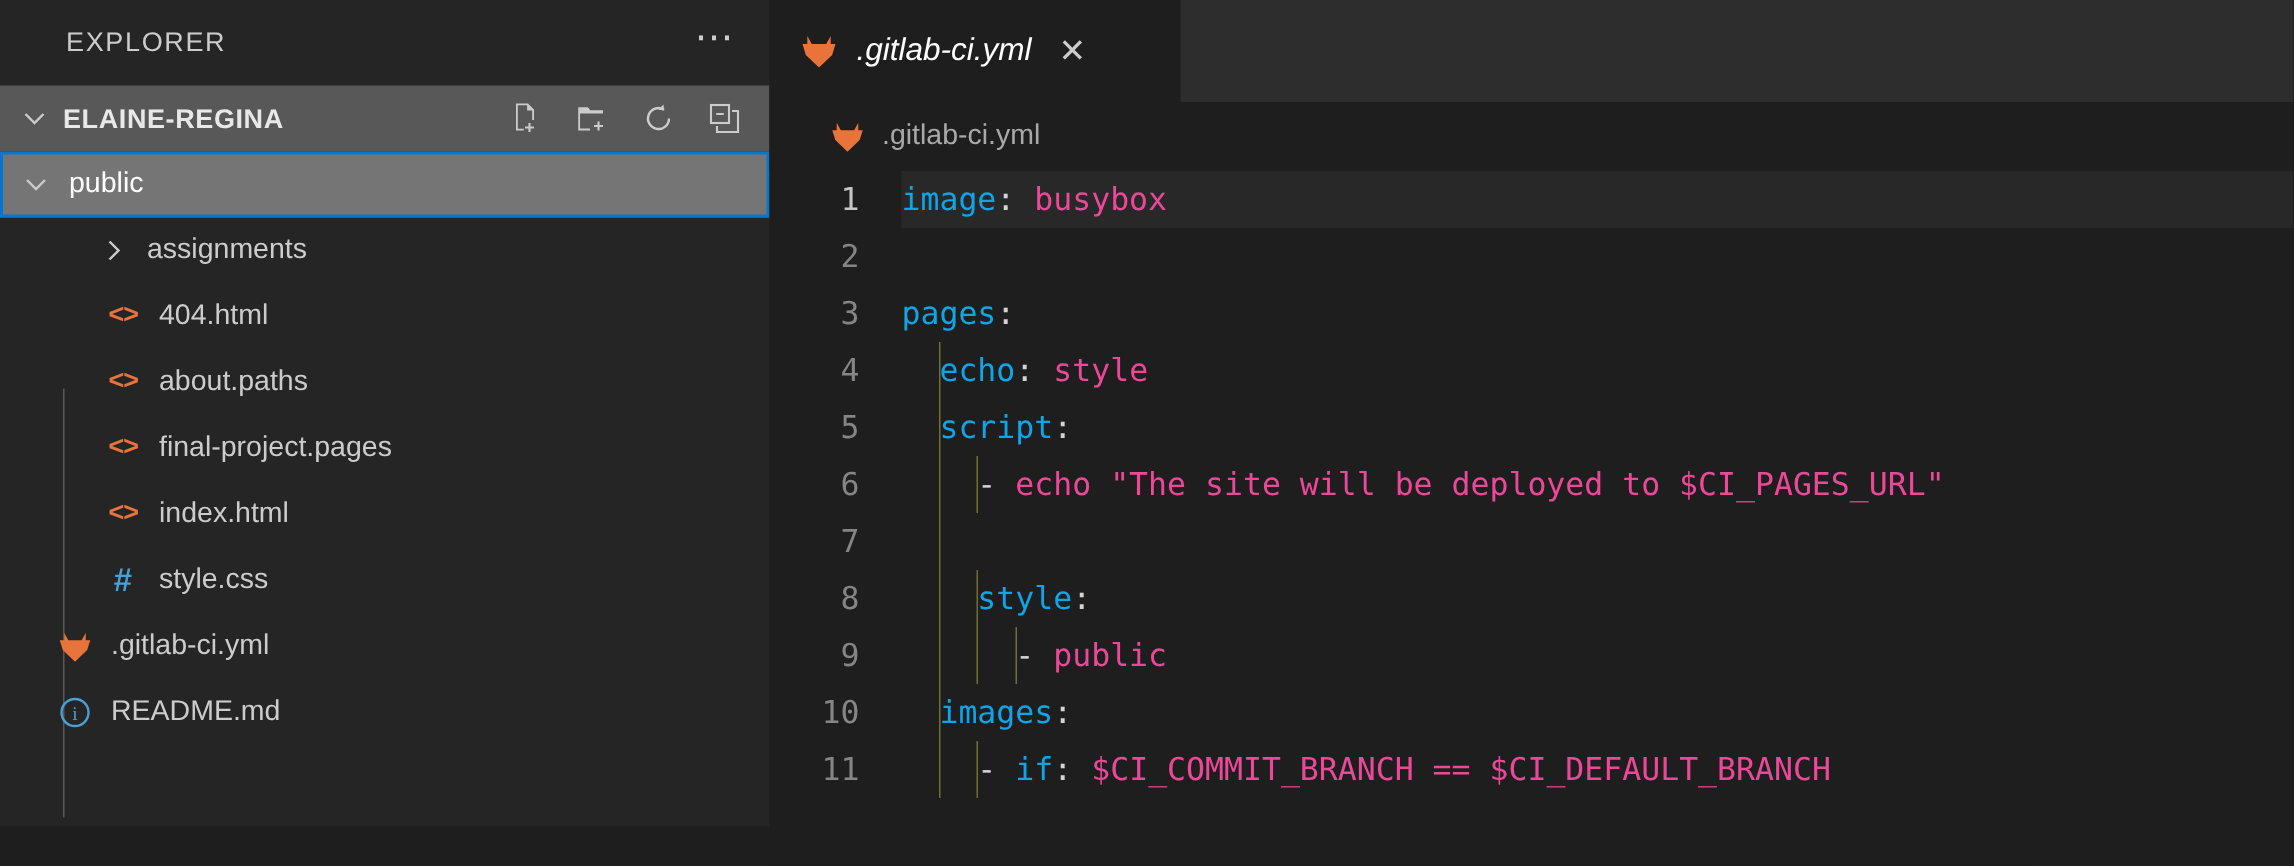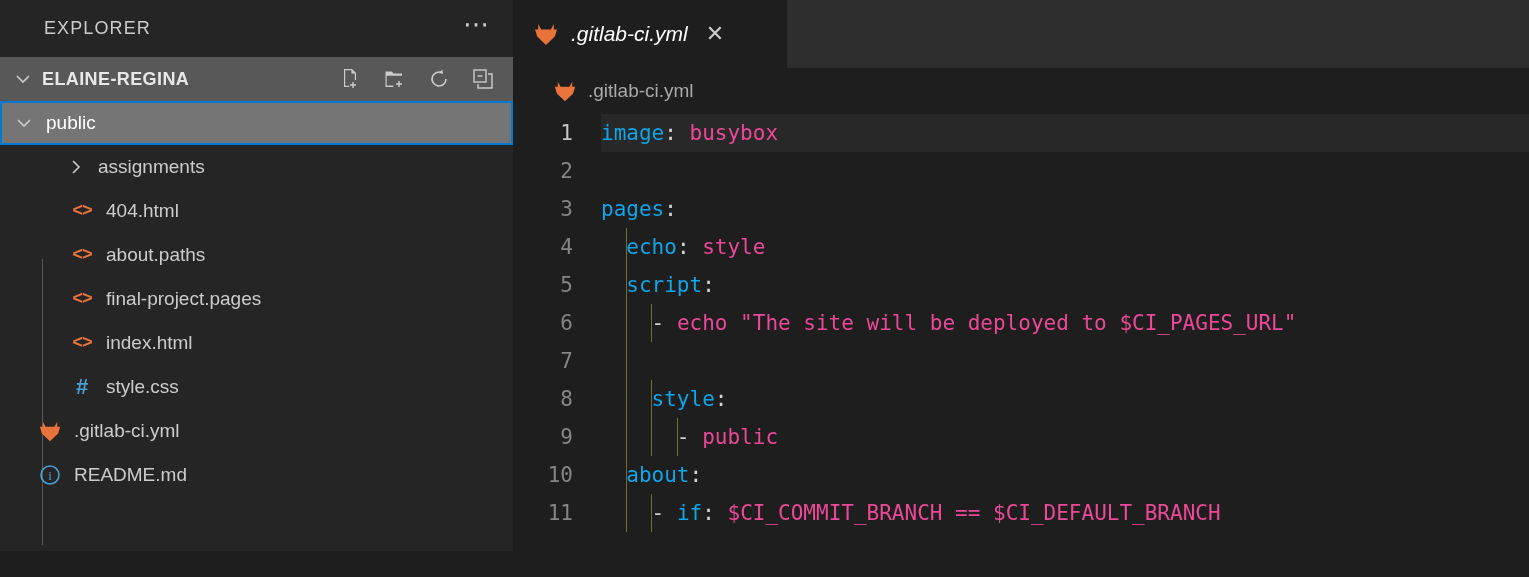--- a/index.html
+++ b/index.html
@@ -423,17 +423,17 @@
         <div class="cguide" style="left: 138.48px; top: 380px; height: 38px;"></div>
         <div class="code-line active"><div class="gutter-hl"></div><span class="lineno">1</span><span class="linetext"><span class="k">image</span><span class="p">:</span><span class="p"> </span><span class="v">busybox</span></span></div>
         <div class="code-line"><span class="lineno">2</span><span class="linetext"></span></div>
         <div class="code-line"><span class="lineno">3</span><span class="linetext"><span class="k">pages</span><span class="p">:</span></span></div>
         <div class="code-line"><span class="lineno">4</span><span class="linetext"><span class="p">  </span><span class="k">echo</span><span class="p">:</span><span class="p"> </span><span class="v">style</span></span></div>
         <div class="code-line"><span class="lineno">5</span><span class="linetext"><span class="p">  </span><span class="k">script</span><span class="p">:</span></span></div>
         <div class="code-line"><span class="lineno">6</span><span class="linetext"><span class="p">    </span><span class="d">-</span><span class="p"> </span><span class="v">echo "The site will be deployed to $CI_PAGES_URL"</span></span></div>
         <div class="code-line"><span class="lineno">7</span></div>
         <div class="code-line"><span class="lineno">8</span><span class="linetext"><span class="p">    </span><span class="k">style</span><span class="p">:</span></span></div>
         <div class="code-line"><span class="lineno">9</span><span class="linetext"><span class="p">      </span><span class="d">-</span><span class="p"> </span><span class="v">public</span></span></div>
-        <div class="code-line"><span class="lineno">10</span><span class="linetext"><span class="p">  </span><span class="k">about</span><span class="p">:</span></span></div>
+        <div class="code-line"><span class="lineno">10</span><span class="linetext"><span class="p">  </span><span class="k">images</span><span class="p">:</span></span></div>
         <div class="code-line"><span class="lineno">11</span><span class="linetext"><span class="p">    </span><span class="d">-</span><span class="p"> </span><span class="k">if</span><span class="p">:</span><span class="p"> </span><span class="v">$CI_COMMIT_BRANCH == $CI_DEFAULT_BRANCH</span></span></div>
       </div>
   </div>
 </div>
 
 </body></html>

